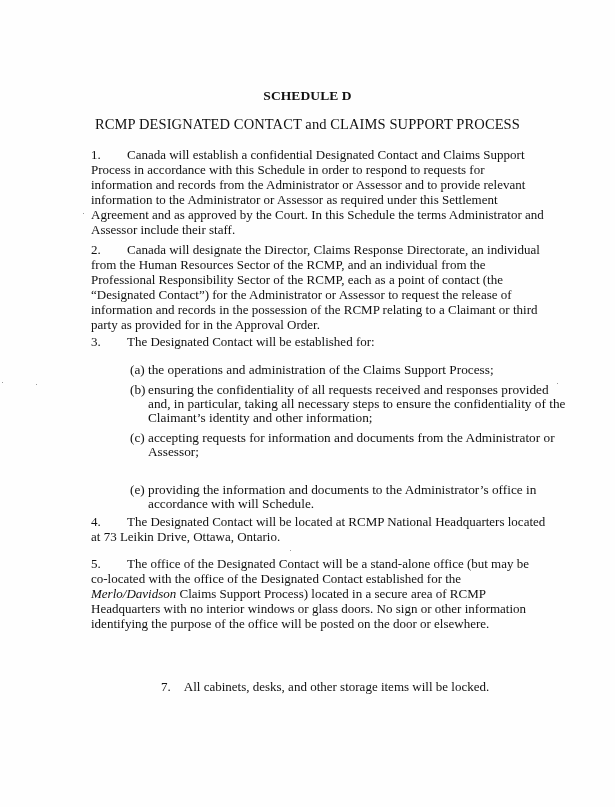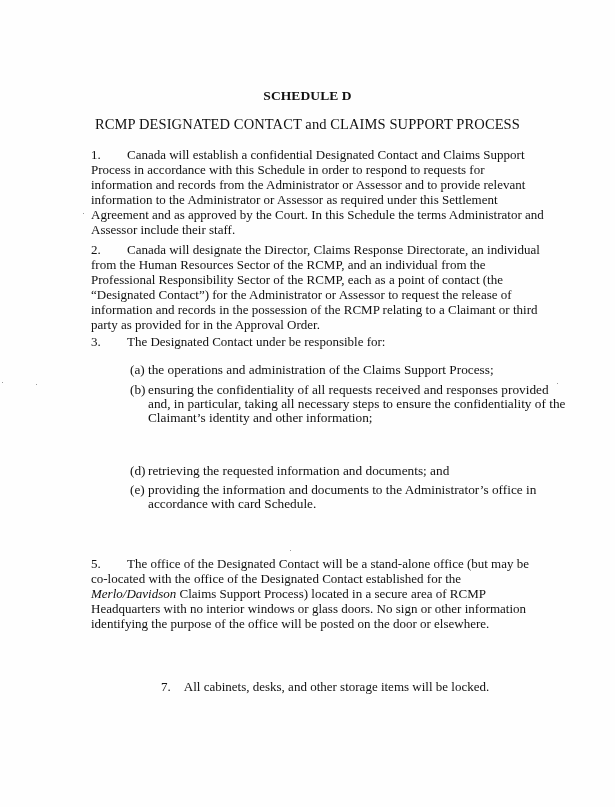--- a/index.html
+++ b/index.html
@@ -78,31 +78,32 @@
 
 <div class="page">
 
   <div class="schedule-title">SCHEDULE D</div>
   <div class="doc-title">RCMP DESIGNATED CONTACT and CLAIMS SUPPORT PROCESS</div>
 
   <p class="para" style="top:147px;"><span class="num">1.</span><span>Canada will establish a confidential Designated Contact and Claims Support Process in accordance with this Schedule in order to respond to requests for information and records from the Administrator or Assessor and to provide relevant information to the Administrator or Assessor as required under this Settlement Agreement and as approved by the Court. In this Schedule the terms Administrator and Assessor include their staff.</span></p>
 
   <p class="para" style="top:242px;"><span class="num">2.</span><span>Canada will designate the Director, Claims Response Directorate, an individual from the Human Resources Sector of the RCMP, and an individual from the Professional Responsibility Sector of the RCMP, each as a point of contact (the “Designated Contact”) for the Administrator or Assessor to request the release of information and records in the possession of the RCMP relating to a Claimant or third party as provided for in the Approval Order.</span></p>
 
-  <p class="para" style="top:334px;"><span class="num">3.</span><span>The Designated Contact under be responsible for:</span></p>
+  <p class="para" style="top:334px;"><span class="num">3.</span><span>The Designated Contact will be established for:</span></p>
 
   <p class="item" style="top:355px;"><span class="letter">(a)</span><span>the operations and administration of the Claims Support Process;</span></p>
 
   <p class="item" style="top:375px;"><span class="letter">(b)</span><span>ensuring the confidentiality of all requests received and responses provided and, in particular, taking all necessary steps to ensure the confidentiality of the Claimant’s identity and other information;</span></p>
 
+  <p class="item" style="top:423px;"><span class="letter">(c)</span><span>accepting requests for information and documents from the Administrator or Assessor;</span></p>
 
-  <p class="item" style="top:456px;"><span class="letter">(d)</span><span>retrieving the requested information and documents; and</span></p>
 
-  <p class="item" style="top:475px;"><span class="letter">(e)</span><span>providing the information and documents to the Administrator’s office in accordance with card Schedule.</span></p>
+  <p class="item" style="top:475px;"><span class="letter">(e)</span><span>providing the information and documents to the Administrator’s office in accordance with will Schedule.</span></p>
 
+  <p class="para" style="top:514px;"><span class="num">4.</span><span>The Designated Contact will be located at RCMP National Headquarters located at 73 Leikin Drive, Ottawa, Ontario.</span></p>
 
   <p class="para" style="top:556px;"><span class="num">5.</span><span>The office of the Designated Contact will be a stand-alone office (but may be co-located with the office of the Designated Contact established for the </span><em>Merlo/Davidson</em><span> Claims Support Process) located in a secure area of RCMP Headquarters with no interior windows or glass doors. No sign or other information identifying the purpose of the office will be posted on the door or elsewhere.</span></p>
 
 
   <p class="para" style="top:679px;text-align:center;"><span class="num">7.</span><span>All cabinets, desks, and other storage items will be locked.</span></p>
 
   <div class="speck" style="left:83px; top:213px;"></div>
   <div class="speck" style="left:36px; top:384px;"></div>
   <div class="speck" style="left:2px; top:382px;"></div>
   <div class="speck" style="left:557px; top:383px;"></div>

